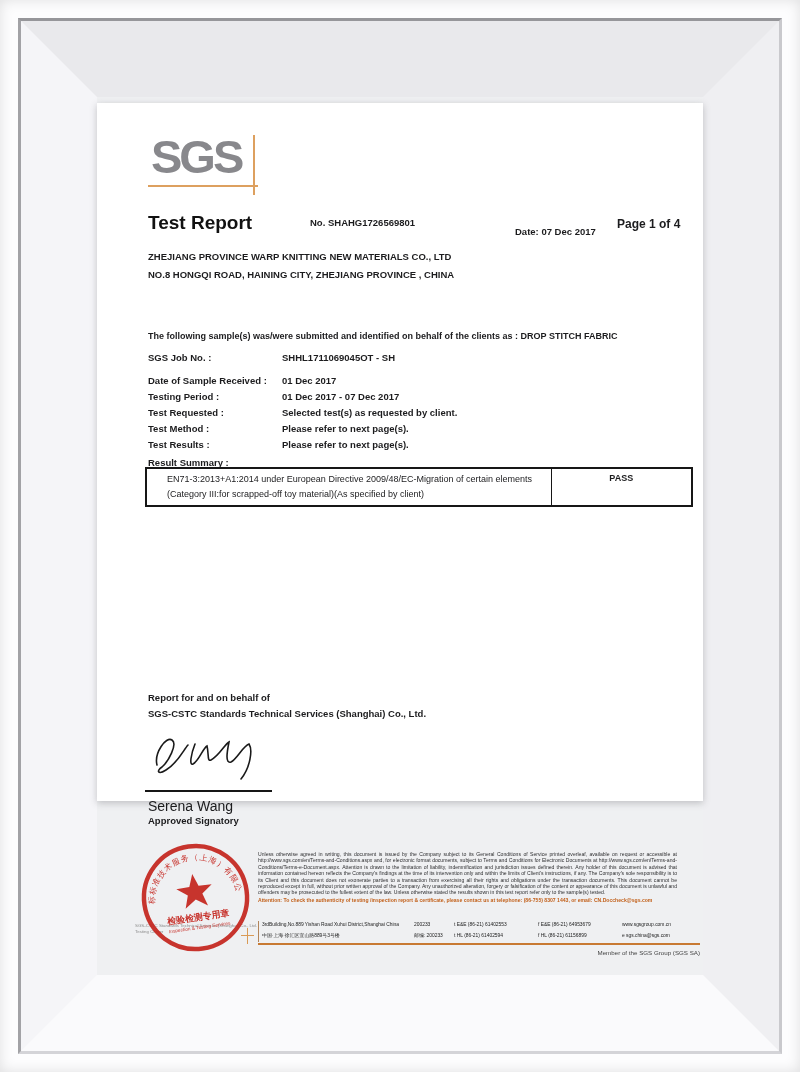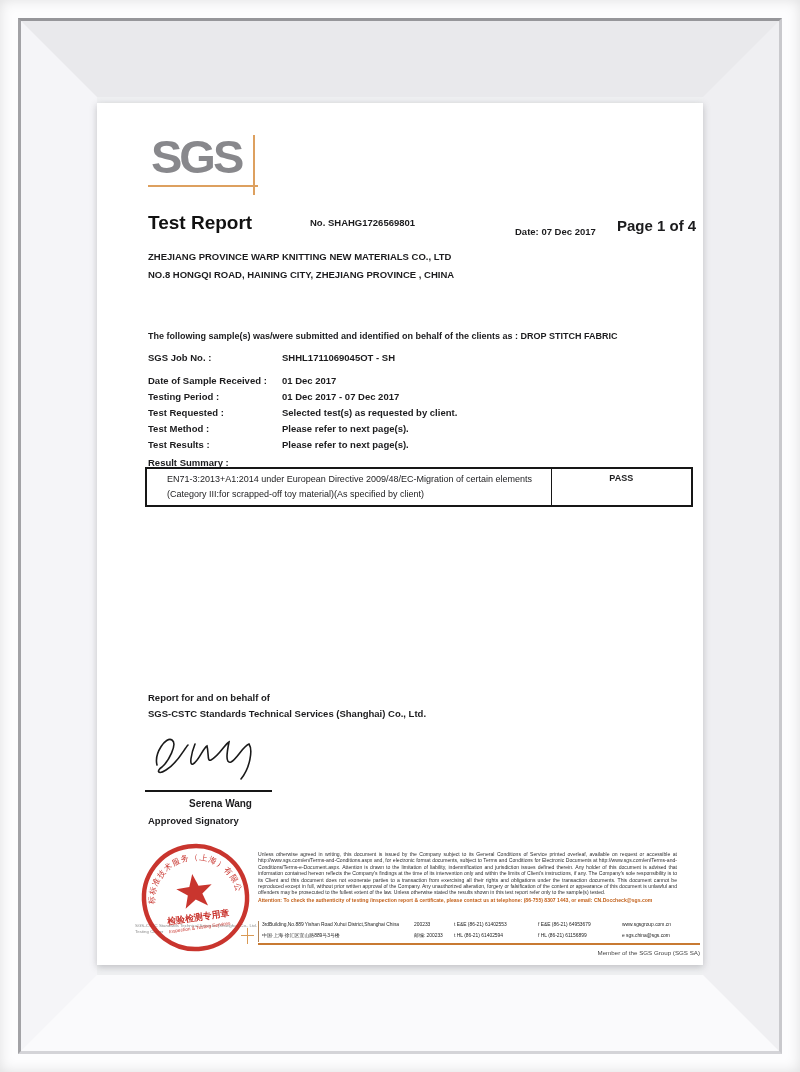--- a/index.html
+++ b/index.html
@@ -4,34 +4,34 @@
 <style>
   html,body{margin:0;padding:0;background:#e8e8ea;}
   *{box-sizing:border-box;}
   .photo{position:relative;width:800px;height:1072px;background:#fdfdfe;overflow:hidden;
          box-shadow:inset 0 0 14px rgba(0,0,0,.12);font-family:"Liberation Sans",sans-serif;}
   .frame-groove{position:absolute;inset:18px;border:3px solid;
          border-color:#96969a #c9c9cd #d4d4d8 #a2a2a6;}
   .frame-bevel{position:absolute;inset:21px;border:76px solid;
          border-top-color:#e9e9ec;border-right-color:#efeff2;
          border-bottom-color:#fafafc;border-left-color:#f5f5f8;background:#eff0f2;}
-  .paper{position:absolute;left:97px;top:103px;width:606px;height:862px;background:#ffffff;
+  .paper{position:absolute;left:97px;top:103px;width:606px;height:698px;background:#ffffff;
          box-shadow:0 2px 7px rgba(60,60,70,.28);color:#1c1c1e;}
   .abs{position:absolute;}
 
   
   .logo{left:54px;top:30px;font-size:47px;font-weight:bold;letter-spacing:-3px;color:#88888c;line-height:1;}
   .logo-vline{left:156px;top:32px;width:2px;height:60px;background:#dda05f;}
   .logo-hline{left:51px;top:82px;width:110px;height:2px;background:#dda05f;}
 
   
   .rpt-title{left:51px;top:109px;font-size:19px;font-weight:bold;color:#111;}
   .rpt-no{left:213px;top:114px;font-size:9.5px;font-weight:bold;}
   .rpt-date{left:418px;top:114px;font-size:9.5px;font-weight:bold;margin-top:9px;}
-  .rpt-page{left:520px;top:114px;font-size:15px;font-weight:bold;}
+  .rpt-page{left:520px;top:114px;font-size:12px;font-weight:bold;}
 
   .client{left:51px;top:145px;font-size:9.5px;font-weight:bold;line-height:18px;}
   .sample{left:51px;top:228px;font-size:9px;font-weight:bold;}
 
   .info-label{left:51px;font-size:9.5px;font-weight:bold;}
   .info-value{left:185px;font-size:9.5px;font-weight:bold;}
   .summary-label{left:51px;top:354px;font-size:9.5px;font-weight:bold;}
 
   .result-table{position:absolute;left:48px;top:364px;width:546px;border-collapse:collapse;
         border:2px solid #161616;font-size:9px;table-layout:fixed;}
@@ -40,21 +40,21 @@
   .th-test{text-align:left;padding:3px 6px 2px 6px;}
   .th-conc{text-align:center;}
   .td-test{padding:3px 10px 4px 20px;line-height:14.5px;}
   .td-pass{text-align:center;padding-top:4px;font-weight:bold;}
   .row1 td{height:34px;} .row2 td{height:50px;}
 
   .signed1{left:51px;top:589px;font-size:9.5px;font-weight:bold;}
   .signed2{left:51px;top:605px;font-size:9.5px;font-weight:bold;}
   .sig-svg{left:50px;top:620px;}
   .sig-line{left:48px;top:687px;width:127px;height:2px;background:#161616;}
-  .sig-name{left:51px;top:695px;font-size:10px;font-weight:bold;margin-left:41px;}
+  .sig-name{left:51px;top:695px;font-size:14px;font-weight:normal;}
   .sig-role{left:51px;top:712px;font-size:9.5px;font-weight:bold;}
 
   .disclaimer-wrap{left:161px;top:748px;width:419px;}
   .disclaimer{font-size:5.1px;line-height:6.4px;text-align:justify;color:#2e2e30;}
   .attention{font-size:5.1px;line-height:6.4px;color:#c2601a;font-weight:bold;margin-top:1px;}
 
   .footer-co{left:38px;top:820px;width:122px;font-size:4.4px;line-height:6px;color:#8b8b8b;}
   .addr-vline{left:161px;top:818px;width:1px;height:21px;background:#b3855a;}
   .addr{left:165px;top:819px;width:438px;font-size:4.9px;color:#222;}
   .addr-row{display:flex;align-items:baseline;height:10px;}

